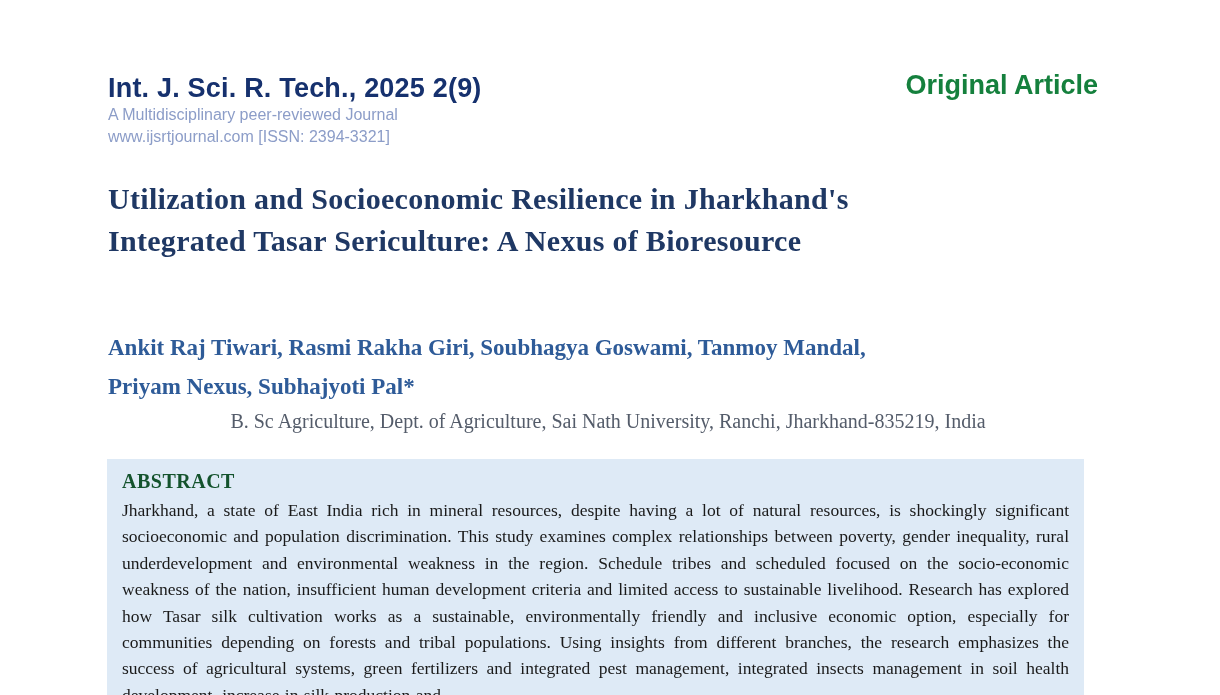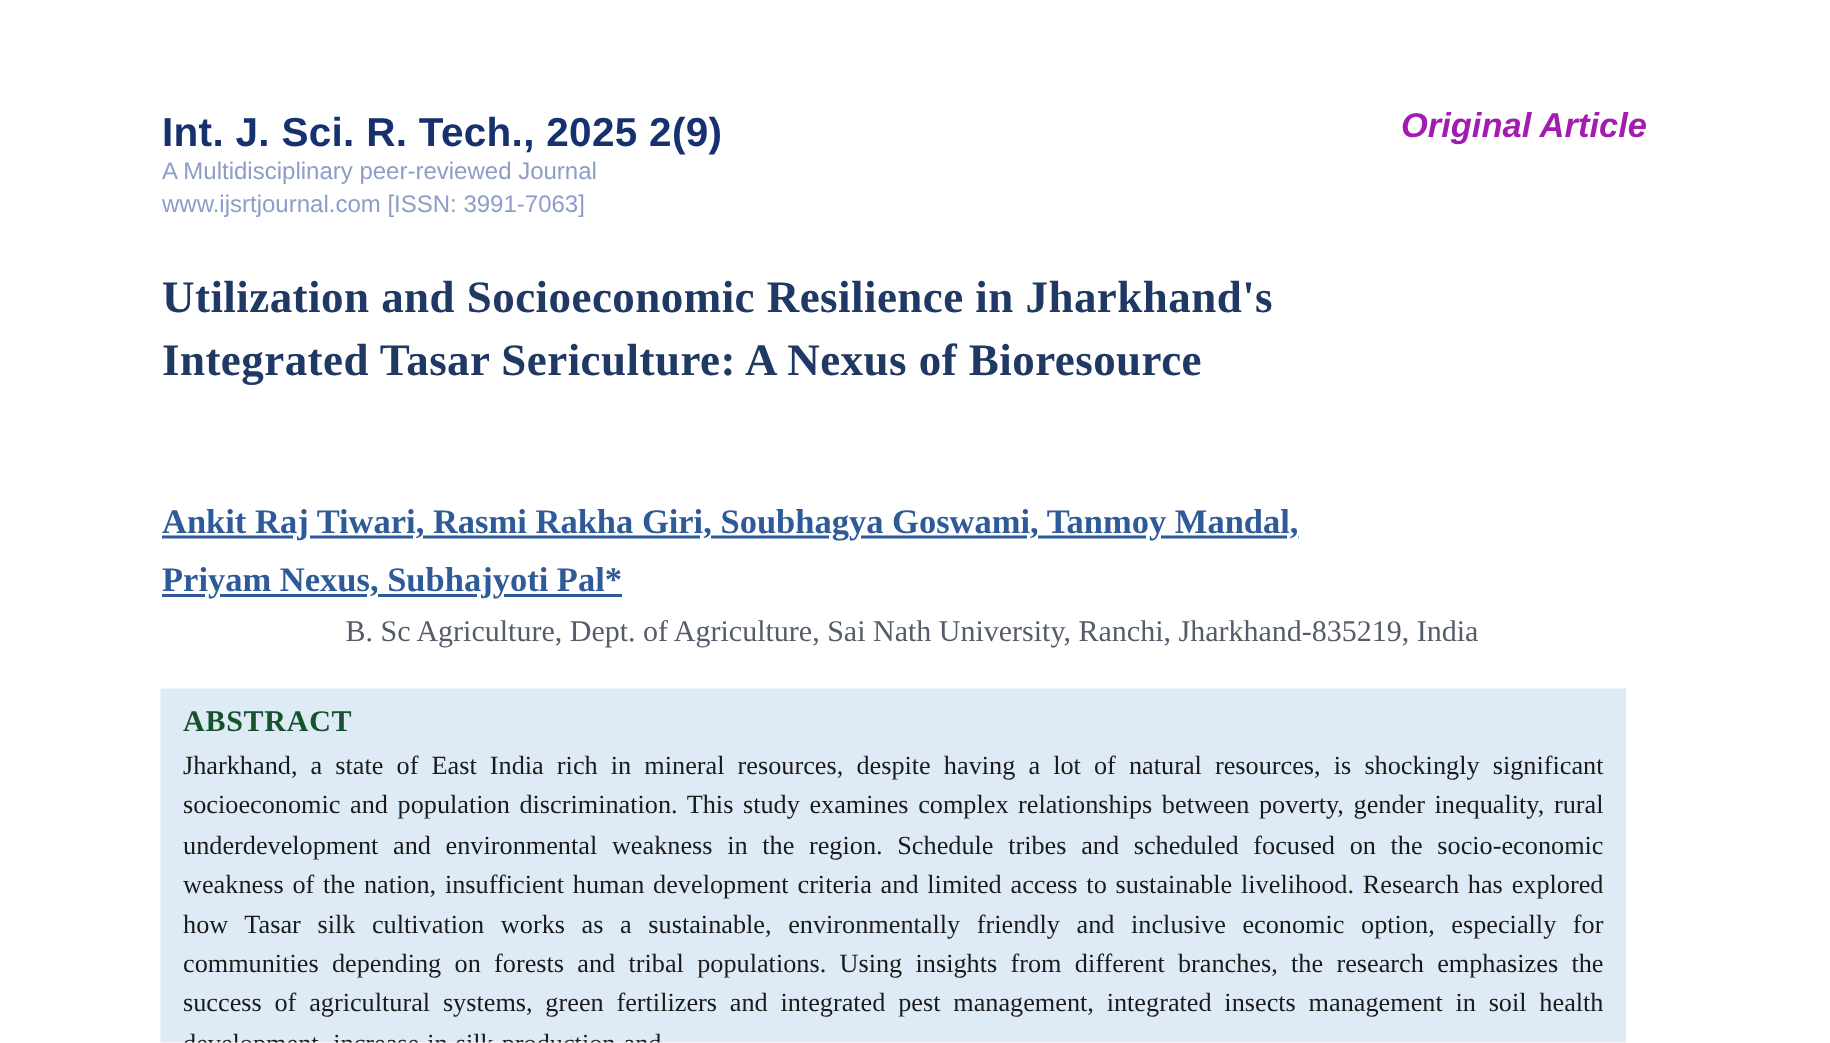--- a/index.html
+++ b/index.html
@@ -31,24 +31,23 @@
     font-size: 16px;
     color: #8C9DC8;
     line-height: 22px;
   }
   .journal-tagline { margin-top: 0; }
   
   .article-type {
     position: absolute;
     top: 70px; right: 122px;
     font-family: "Liberation Sans", sans-serif;
-    font-size: 23px;
-    font-style: italic;
+    font-size: 27px;
     font-weight: bold;
-    color: #a21caf;
+    color: #15803d;
   }
   
   .paper-title {
     position: absolute;
     left: 108px; top: 178px;
     width: 1010px;
     font-size: 30px;
     font-weight: bold;
     color: #1F3864;
     line-height: 42px;
@@ -56,21 +55,20 @@
   }
   
   .authors {
     position: absolute;
     left: 108px; top: 328px;
     width: 1000px;
     font-size: 23px;
     font-weight: bold;
     color: #2E5B98;
     line-height: 39px;
-    text-decoration: underline;
   }
   
   .affiliation {
     position: absolute;
     left: 108px; top: 410px;
     width: 1000px;
     font-size: 20px;
     color: #545C6A;
     text-align: center;
   }
@@ -100,21 +98,21 @@
   }
 </style>
 </head>
 <body>
 
 <div class="page">
 
   <div class="masthead">
     <div class="journal-name">Int. J. Sci. R. Tech., 2025 2(9)</div>
     <div class="journal-tagline">A Multidisciplinary peer-reviewed Journal</div>
-    <div class="journal-web">www.ijsrtjournal.com [ISSN: 3991-7063]</div>
+    <div class="journal-web">www.ijsrtjournal.com [ISSN: 2394-3321]</div>
   </div>
 
   <div class="article-type">Original Article</div>
 
   <div class="paper-title">
     <div>Utilization and Socioeconomic Resilience in Jharkhand's</div>
     <div>Integrated Tasar Sericulture: A Nexus of Bioresource</div>
   </div>
 
   <div class="authors">

